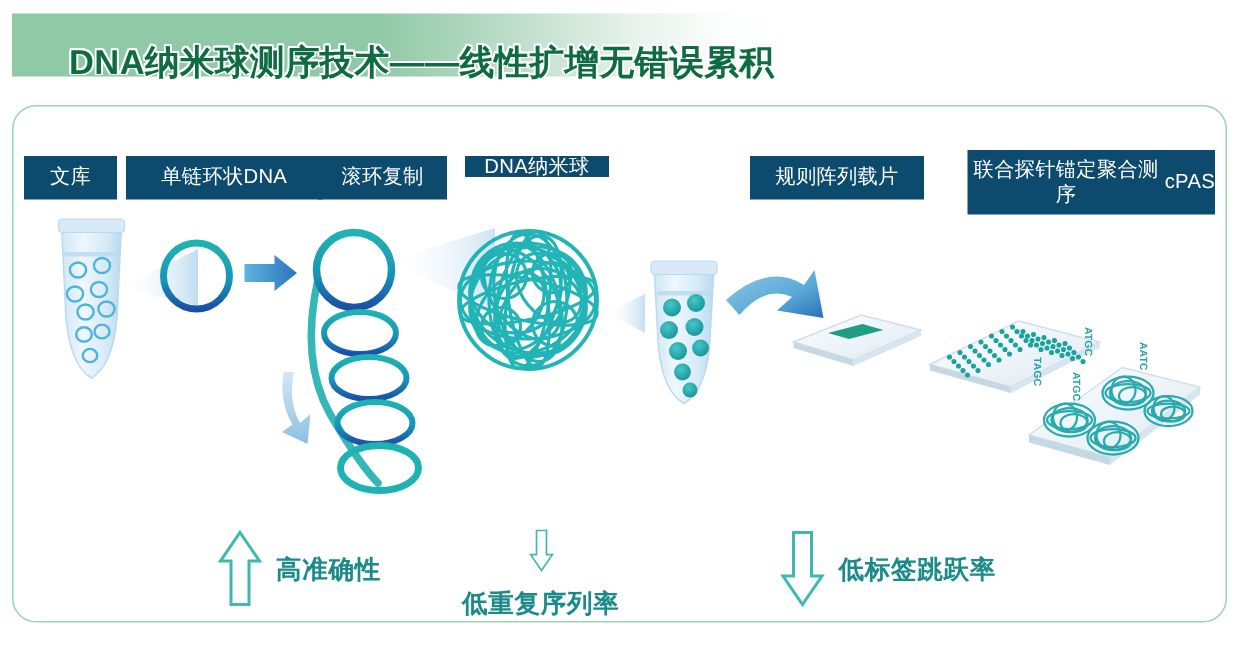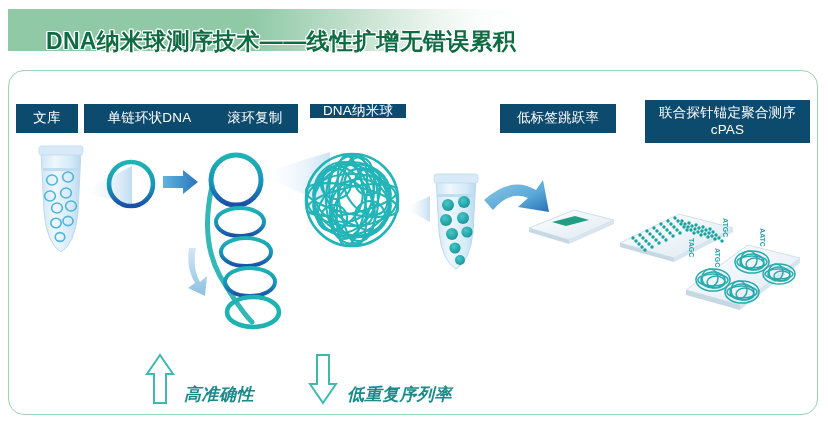--- a/index.html
+++ b/index.html
@@ -45,51 +45,51 @@
     line-height:1.25;
     text-align:center;
     white-space:pre-line;
     letter-spacing:.2px;
   }
   .lbl.l1{left:16px;top:104px;width:62px;height:29px;}
   .lbl.l2{left:84px;top:104px;width:131px;height:29px;}
   .lbl.l3{left:212px;top:104px;width:86px;height:29px;}
   .lbl.l4{left:310px;top:104px;width:96px;height:14px;}
   .lbl.l5{left:500px;top:104px;width:116px;height:29px;}
-  .lbl.l6{left:645px;top:100px;width:165px;height:43px;flex-direction:column;}
+  .lbl.l6{left:645px;top:100px;width:165px;height:43px;flex-direction:row;}
 
   
   .art{position:absolute;left:0;top:0;width:828px;height:438px;pointer-events:none;}
 
   
-  .callout{position:absolute;display:flex;align-items:flex-end;gap:9px;font-style:italic;}
+  .callout{position:absolute;display:flex;align-items:center;gap:9px;}
   .callout .ctext{
     color:#1b8a8a;font-size:17px;font-weight:bold;letter-spacing:.5px;white-space:nowrap;
   }
   .c1{left:145px;top:352px;}
-  .c2{left:308px;top:352px;}
+  .c2{left:308px;top:352px;flex-direction:column;}
   .c3{left:520px;top:352px;}
   .arrowbox{width:30px;height:54px;flex:0 0 30px;}
 </style>
 </head>
 <body>
 
 <div id="root">
 
   <div class="title-band">
     <div class="title-text">DNA纳米球测序技术——线性扩增无错误累积</div>
   </div>
 
   <div class="frame"></div>
 
   <div class="lbl l1">文库</div>
   <div class="lbl l2">单链环状DNA</div>
   <div class="lbl l3">滚环复制</div>
   <div class="lbl l4">DNA纳米球</div>
-  <div class="lbl l5">低标签跳跃率</div>
+  <div class="lbl l5">规则阵列载片</div>
   <div class="lbl l6">
     <span>联合探针锚定聚合测序</span>
     <span>cPAS</span>
   </div>
 
   <svg class="art" viewBox="0 0 828 438">
     <defs>
       <linearGradient id="tubeG" x1="0" y1="0" x2="1" y2="0">
         <stop offset="0%" stop-color="#cfe6f5"></stop>
         <stop offset="35%" stop-color="#eef7fc"></stop>
@@ -361,14 +361,20 @@
     <span class="ctext">高准确性</span>
   </div>
 
   <div class="callout c2">
     <svg class="arrowbox" viewBox="0 0 30 54">
       <path d="M15,51 L28,32 L21,32 L21,3 L9,3 L9,32 L2,32 Z" fill="none" stroke="#3fb9b0" stroke-width="2"></path>
     </svg>
     <span class="ctext">低重复序列率</span>
   </div>
 
+  <div class="callout c3">
+    <svg class="arrowbox" viewBox="0 0 30 54">
+      <path d="M15,51 L28,32 L21,32 L21,3 L9,3 L9,32 L2,32 Z" fill="none" stroke="#3fb9b0" stroke-width="2"></path>
+    </svg>
+    <span class="ctext">低标签跳跃率</span>
+  </div>
 
 </div>
 
 </body></html>

